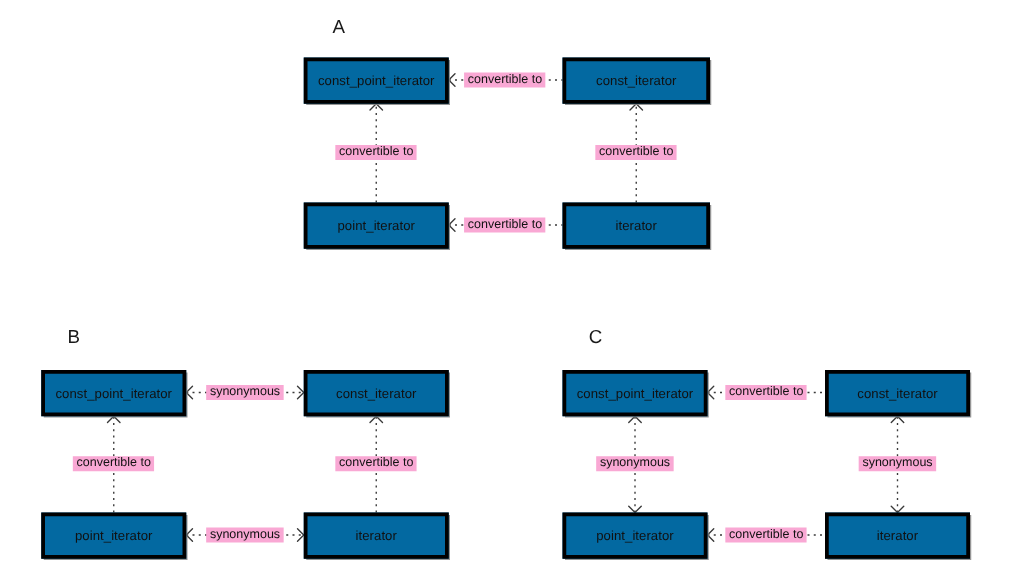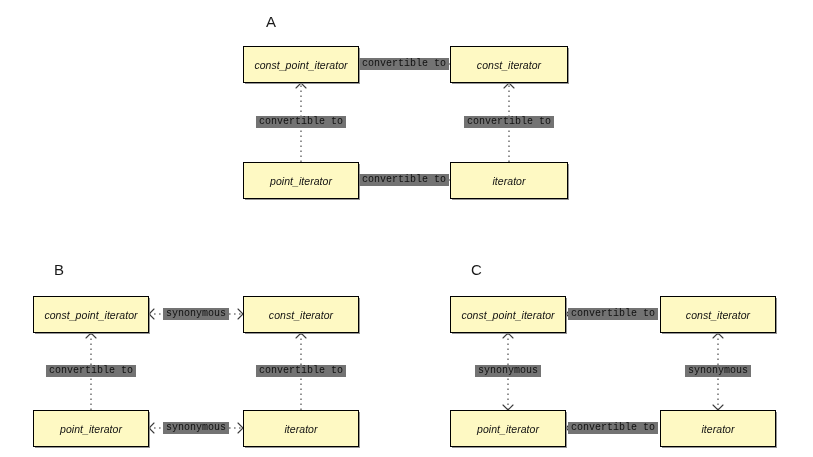--- a/index.html
+++ b/index.html
@@ -21,40 +21,38 @@
   .panel-letter {
     position: absolute;
     font-size: 15px;
     color: #1a1a1a;
     line-height: 1;
     letter-spacing: 0.2px;
   }
   .node-box {
     position: absolute;
     box-sizing: border-box;
-    border: 1px solid #000000;
-    background: #fef9c3;
+    border: 3px solid #000000;
+    background: #0369a1;
     display: flex;
     align-items: center;
     justify-content: center;
     font-size: 10.5px;
     color: #111111;
     letter-spacing: 0.05px;
     box-shadow: 1.5px 1.5px 0 -0.5px rgba(130,130,130,0.85);
-    font-style: italic;
   }
   .edge-label {
     position: absolute;
     font-size: 10px;
     color: #111111;
-    background: #737373;
+    background: #f9a8d4;
     white-space: nowrap;
     line-height: 1;
     padding: 1px 3px;
-    font-family: Liberation Mono, monospace;
   }
   .edge-label.horiz {
     transform: translate(-50%, -50%);
   }
   .edge-label.vert {
     transform: translate(-50%, -50%);
   }
 </style>
 </head>
 <body>

